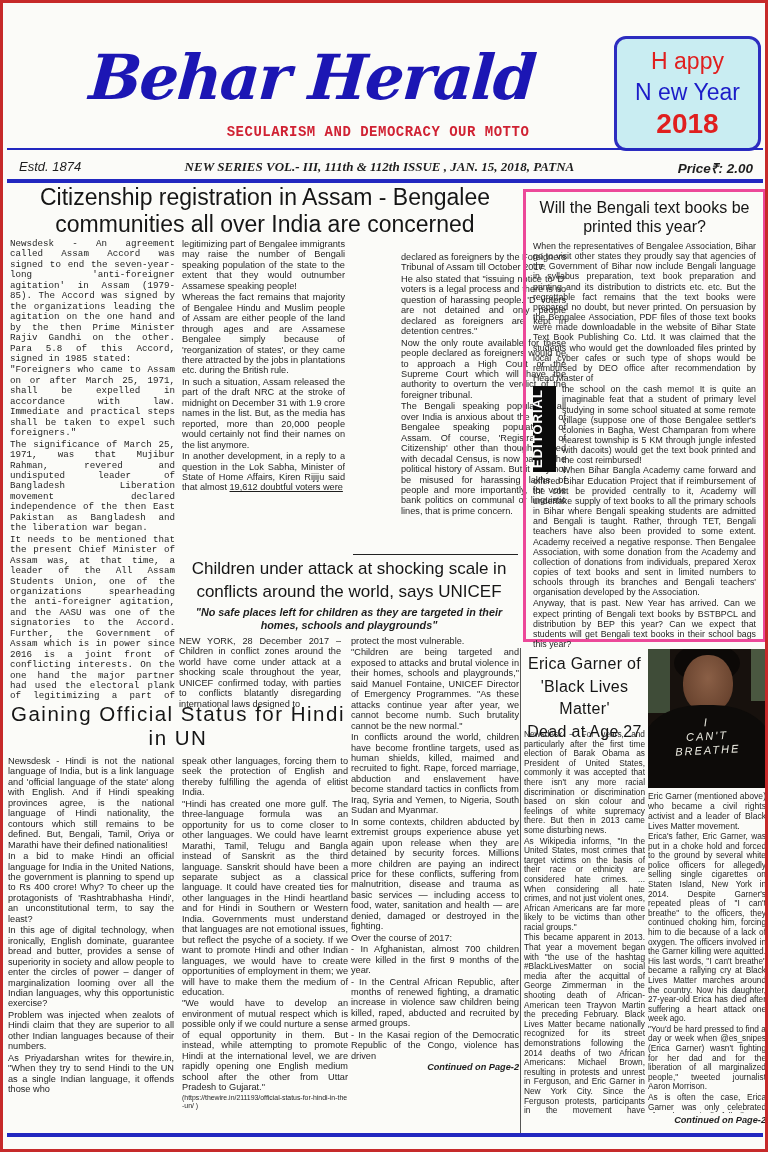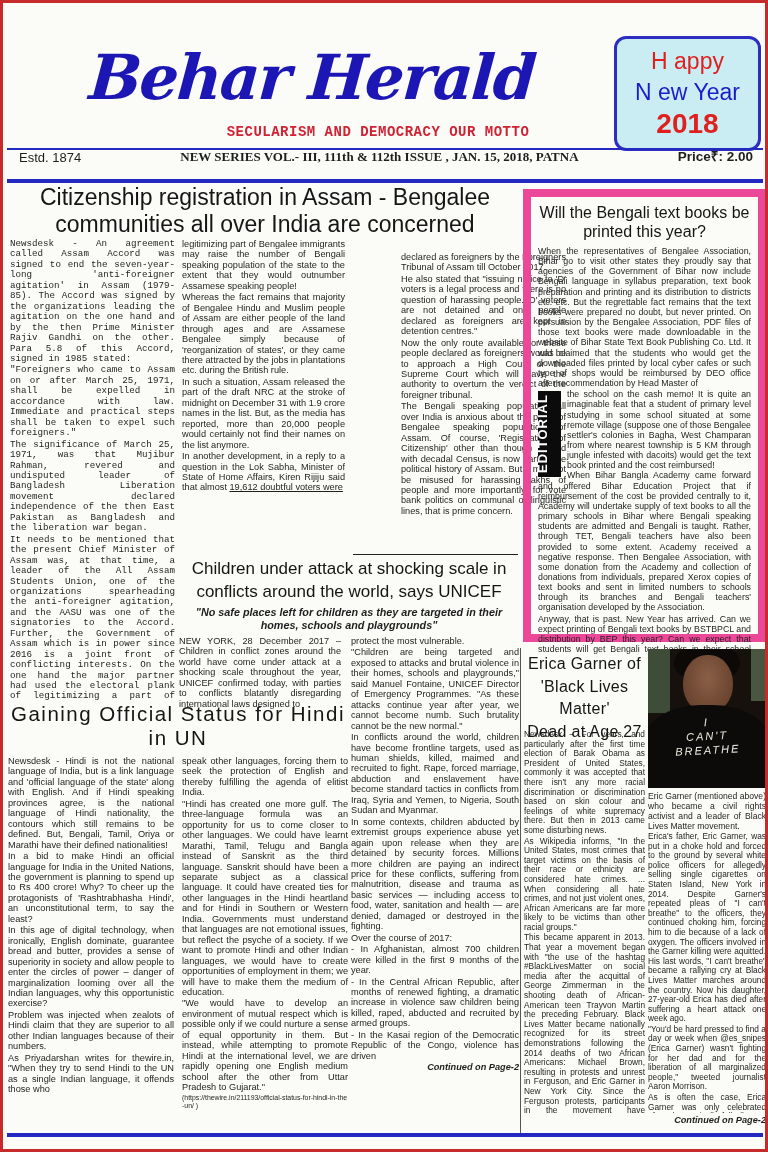--- a/index.html
+++ b/index.html
@@ -16,21 +16,21 @@
        border-radius:12px;box-sizing:border-box;text-align:center;padding-top:7px;line-height:31px;}
   .hny .l1{color:#e01f1f;font-size:23px;}
   .hny .l2{color:#1c1cc8;font-size:23px;}
   .hny .l3{color:#e01f1f;font-size:28px;font-weight:bold;}
   .motto{left:140px;top:121px;width:470px;text-align:center;color:#d02233;
          font-size:14px;font-weight:bold;letter-spacing:.5px;font-family:Liberation Mono, monospace;}
   .rule{background:#2228c0;}
   .r1{left:4px;top:145px;width:756px;height:2px;}
   .r2{left:4px;top:176px;width:756px;height:4px;}
   .r3{left:4px;top:1130px;width:756px;height:4px;}
-  .info{left:4px;top:136px;width:756px;height:26px;display:flex;align-items:flex-end;}
+  .info{left:4px;top:156px;width:756px;height:26px;display:flex;align-items:flex-start;font-style:italic;}
   .estd{margin-left:12px;font-size:13px;}
   .series{flex:1;text-align:center;font-family:"Liberation Serif",serif;font-weight:bold;font-size:13px;}
   .price{margin-right:10px;font-size:13.5px;font-weight:bold;}
   
   .h-cit{left:6px;top:181px;width:512px;text-align:center;font-size:23px;line-height:26.5px;color:#151515;}
   .h-uni{text-align:center;font-size:17px;line-height:23px;color:#151515;}
   .h-hin{text-align:center;font-size:20.5px;line-height:24px;letter-spacing:1.5px;color:#151515;}
   .h-ed{text-align:center;font-size:16px;line-height:19px;margin:2px 0 5px;color:#151515;font-weight:normal;}
   .h-er{left:521px;top:650px;width:121px;text-align:center;font-size:16px;line-height:22.5px;letter-spacing:.3px;color:#151515;}
   
@@ -43,21 +43,21 @@
   .usep{left:350px;top:551px;width:165px;height:1px;background:#222;}
   .uni{left:176px;top:554px;width:340px;}
   .uni .sub{font-size:10.8px;line-height:13px;font-style:italic;font-weight:bold;text-align:center;margin-top:3px;}
   .uni .cols{display:flex;gap:10px;margin-top:4px;}
   .uni .cl{width:162px;height:93px;}
   .uni .cr{width:168px;height:466px;}
   .hin{left:5px;top:699px;width:340px;}
   .hin .cols{display:flex;gap:8px;margin-top:6px;}
   .hin .hc{width:166px;height:398px;}
   .src{font-size:6.9px;line-height:8px;word-break:break-all;}
-  .edbox{left:520px;top:186px;width:243px;height:453px;border:8px solid #ec4899;box-sizing:border-box;
+  .edbox{left:520px;top:186px;width:243px;height:453px;border:3px solid #ec4899;box-sizing:border-box;
          padding:4px 7px;}
   .edbody{font-size:8.8px;line-height:10.15px;text-align:justify;overflow:hidden;height:408px;}
   .edbody p{margin:0 0 1px;}
   .edlabel{float:left;width:23px;height:86px;background:#0b0b0b;color:#fff;margin:2px 6px 2px 0;
            writing-mode:vertical-rl;transform:rotate(180deg);text-align:center;
            font-size:13px;font-weight:bold;letter-spacing:1px;}
   .vsep{left:517px;top:645px;width:1px;height:485px;background:#555;}
   .ecol{font-size:8.3px;line-height:9.6px;text-align:justify;overflow:hidden;}
   .ecol p{margin:0 0 1px;}
   .ec1{left:521px;top:727px;width:121px;height:384px;}

